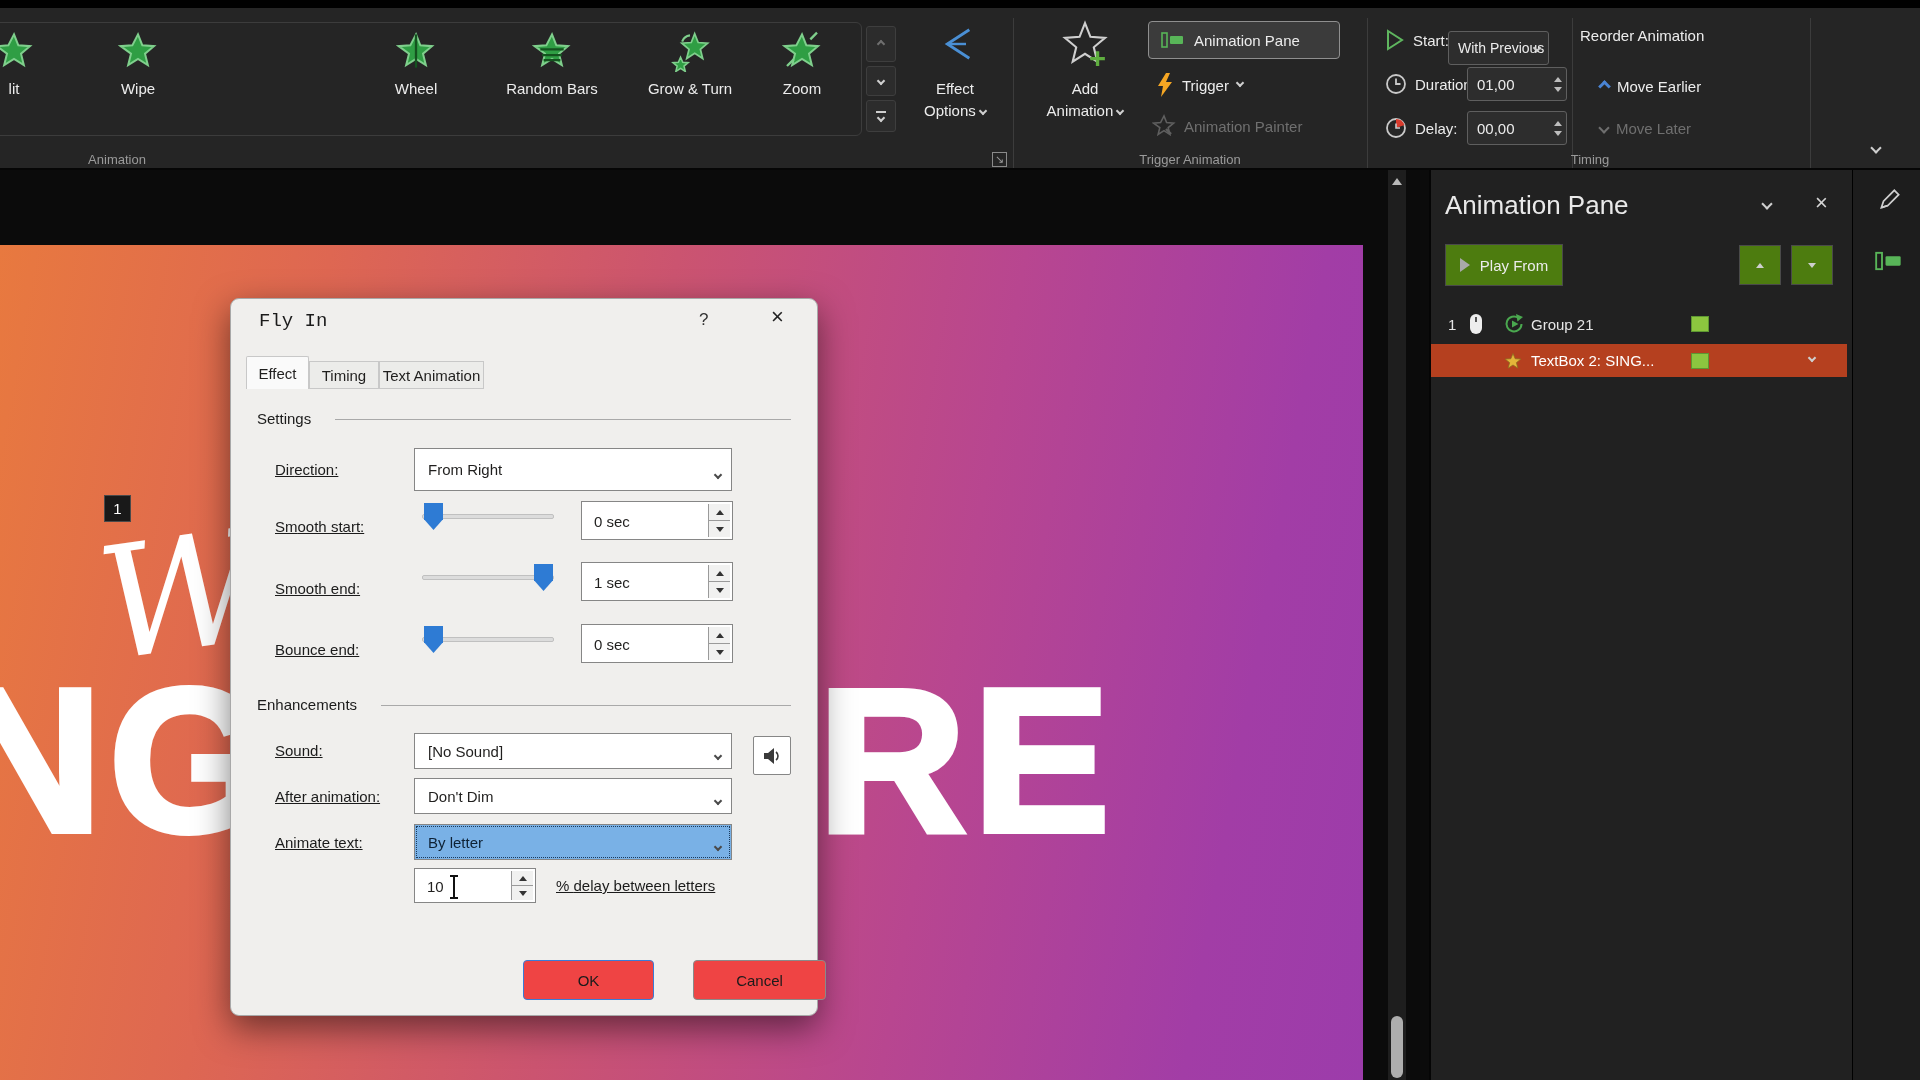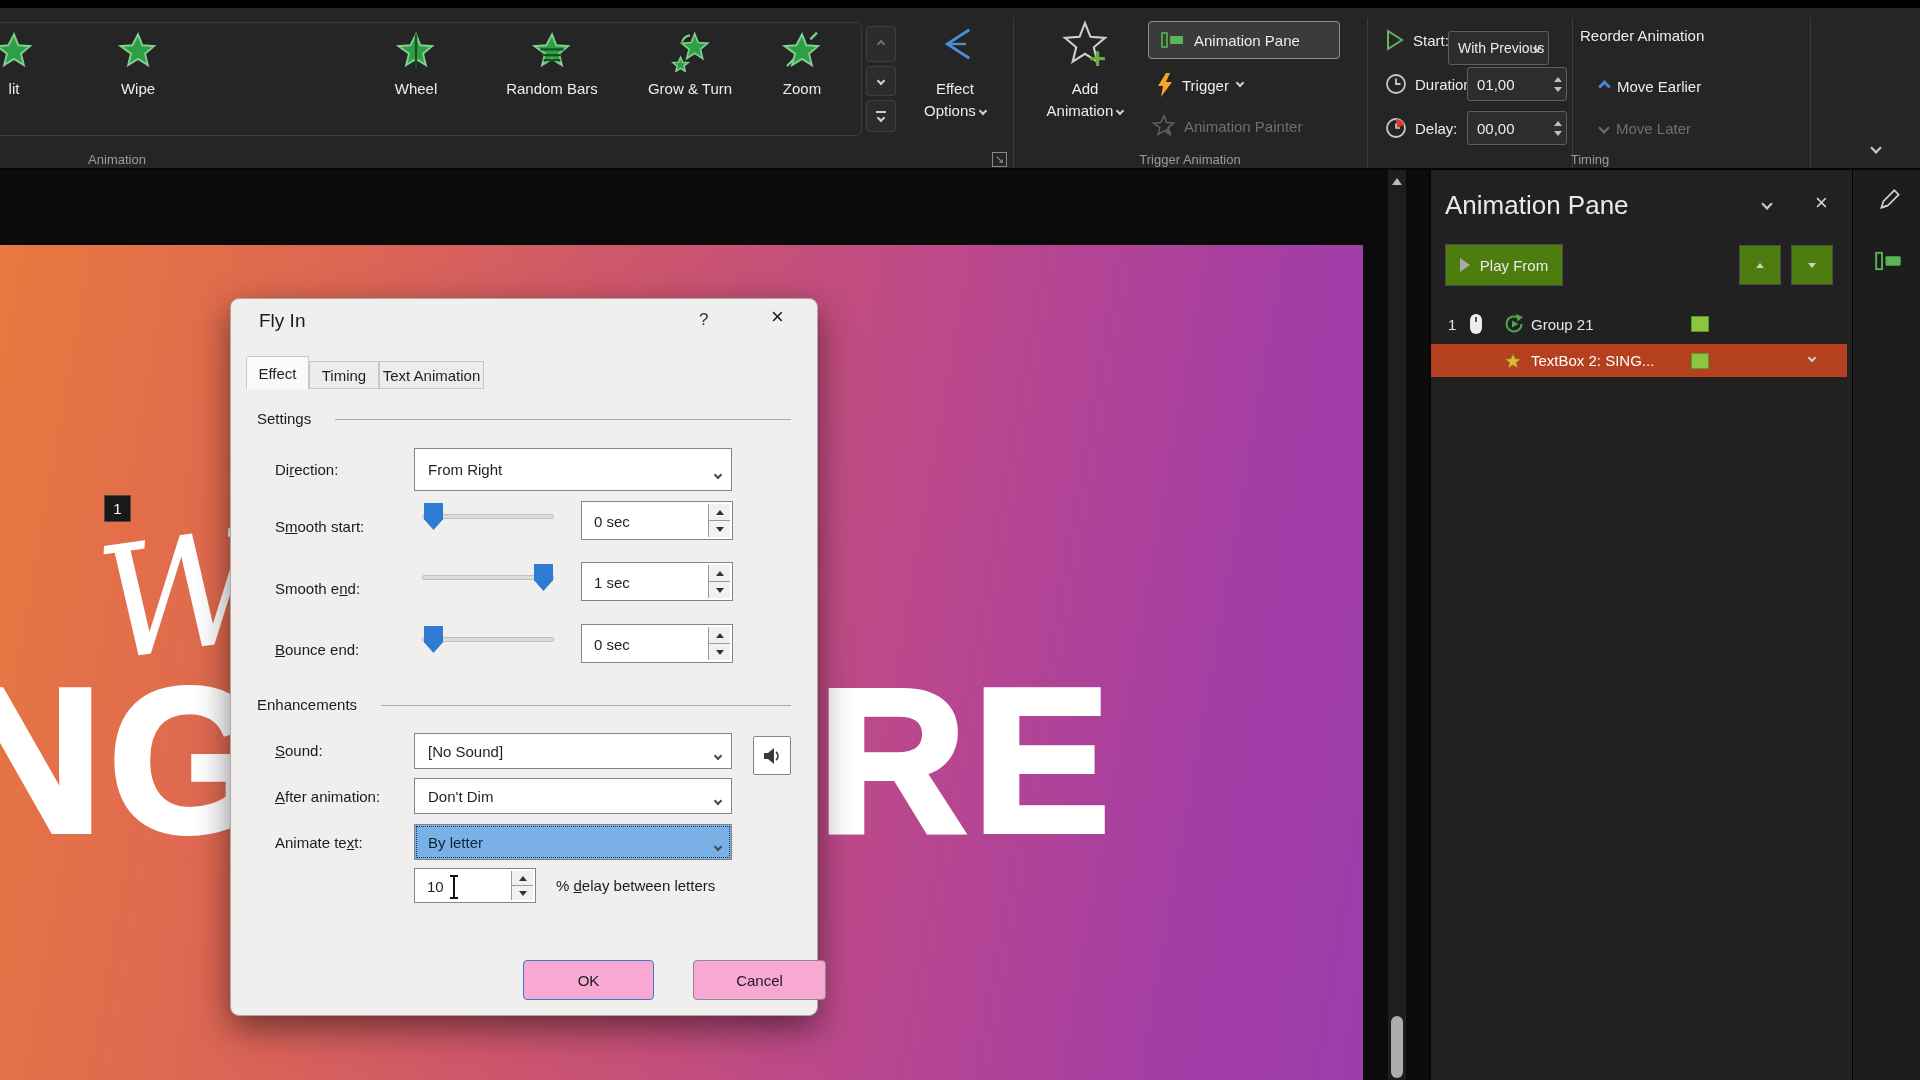--- a/index.html
+++ b/index.html
@@ -52,42 +52,42 @@
   .anim-pane { position:absolute; left:1429px; top:0; width:423px; height:910px; background:#212121; border-left:2px solid #050505; }
   .ap-title { position:absolute; left:14px; top:20px; font-size:26px; color:#e9e9e9; }
   .ap-btn { position:absolute; background:#4d7c0f; border:1px solid #4a4a4a; display:flex; align-items:center; justify-content:center; cursor:pointer; }
   .ap-row { position:absolute; left:0; width:416px; display:flex; align-items:center; cursor:pointer; }
   .bar-green { width:18px; height:16px; background:#8cc63f; border:1px solid #5e9732; }
   .side-strip { position:absolute; left:1852px; top:0; width:68px; height:910px; background:#1d1d1d; border-left:1px solid #000; }
 
   
   .dialog { position:absolute; left:230px; top:298px; width:588px; height:718px; background:#f0efed; border:1px solid #a8a8a8;
     border-radius:9px; box-shadow:0 12px 34px rgba(0,0,0,.5); z-index:50; color:#201f1e; }
-  .dlg-title { position:absolute; left:28px; top:11px; font-size:19px; color:#1b1b1b; }
+  .dlg-title { position:absolute; left:28px; top:11px; font-size:19px; color:#1b1b1b;font-family:Liberation Mono, monospace; }
   .tab { position:absolute; top:62px; height:28px; background:#ececea; border:1px solid #c8c8c8; font-size:15px;
     display:flex; align-items:center; justify-content:center; cursor:pointer; }
   .tab.active { top:57px; height:33px; background:#fafafa; border-bottom:none; border-radius:2px 2px 0 0; }
   .sec-label { position:absolute; left:26px; font-size:15px; color:#1b1b1b; }
   .sec-line { position:absolute; height:1px; background:#a9a9a9; }
-  .fld-label { position:absolute; left:44px; font-size:15px; color:#1b1b1b; white-space:nowrap; }
+  .fld-label { position:absolute; left:44px; font-size:15px; color:#1b1b1b; white-space:nowrap;text-decoration:underline; }
   .fld-label .u { text-decoration:underline; }
   .dd { position:absolute; left:183px; width:318px; background:#fff; border:1px solid #868686; display:flex; align-items:center;
     padding-left:13px; font-size:15px; cursor:pointer; }
   .dd .chev-wrap { position:absolute; right:10px; top:50%; transform:translateY(-6px); }
   .dd.hl { background:#79b1e6; outline:1px dotted #1a3a5c; outline-offset:-3px; color:#0e2235; }
   .spinbox { position:absolute; background:#fff; border:1px solid #868686; font-size:15px; }
   .spinbox .val { position:absolute; left:12px; top:50%; transform:translateY(-50%); }
   .sb-col { position:absolute; right:2px; top:2px; bottom:2px; width:22px; border-left:1px solid #9a9a9a; display:flex; flex-direction:column; }
   .sb-btn { flex:1; display:flex; align-items:center; justify-content:center; background:#f1f1f0; cursor:pointer; }
   .sb-btn + .sb-btn { border-top:1px solid #9a9a9a; }
   .sb-btn .t-up { width:0;height:0;border-left:4px solid transparent;border-right:4px solid transparent;border-bottom:5px solid #333; }
   .sb-btn .t-dn { width:0;height:0;border-left:4px solid transparent;border-right:4px solid transparent;border-top:5px solid #333; }
   .sl-track { position:absolute; height:5px; background:#dcdcdc; border:1px solid #c0c0c0; border-radius:2px; width:132px; left:191px; }
   .sl-thumb { position:absolute; width:19px; height:27px; background:#2e7bd4; clip-path:polygon(0 0,100% 0,100% 60%,50% 100%,0 60%); cursor:pointer; }
-  .dlg-btn { position:absolute; height:40px; background:#f9a8d4; border:1px solid #8a8a8a; border-radius:4px; font-size:15px;
+  .dlg-btn { position:absolute; height:40px; background:#ef4444; border:1px solid #8a8a8a; border-radius:4px; font-size:15px;
     display:flex; align-items:center; justify-content:center; cursor:pointer; color:#1b1b1b; }
   .dlg-btn.primary { border:1.5px solid #3b7bd6; }
   .close-x { font-size:22px; color:#222; cursor:pointer; }
 </style>
 </head>
 <body>
 
 <div class="app">
 
   <div class="ribbon">

